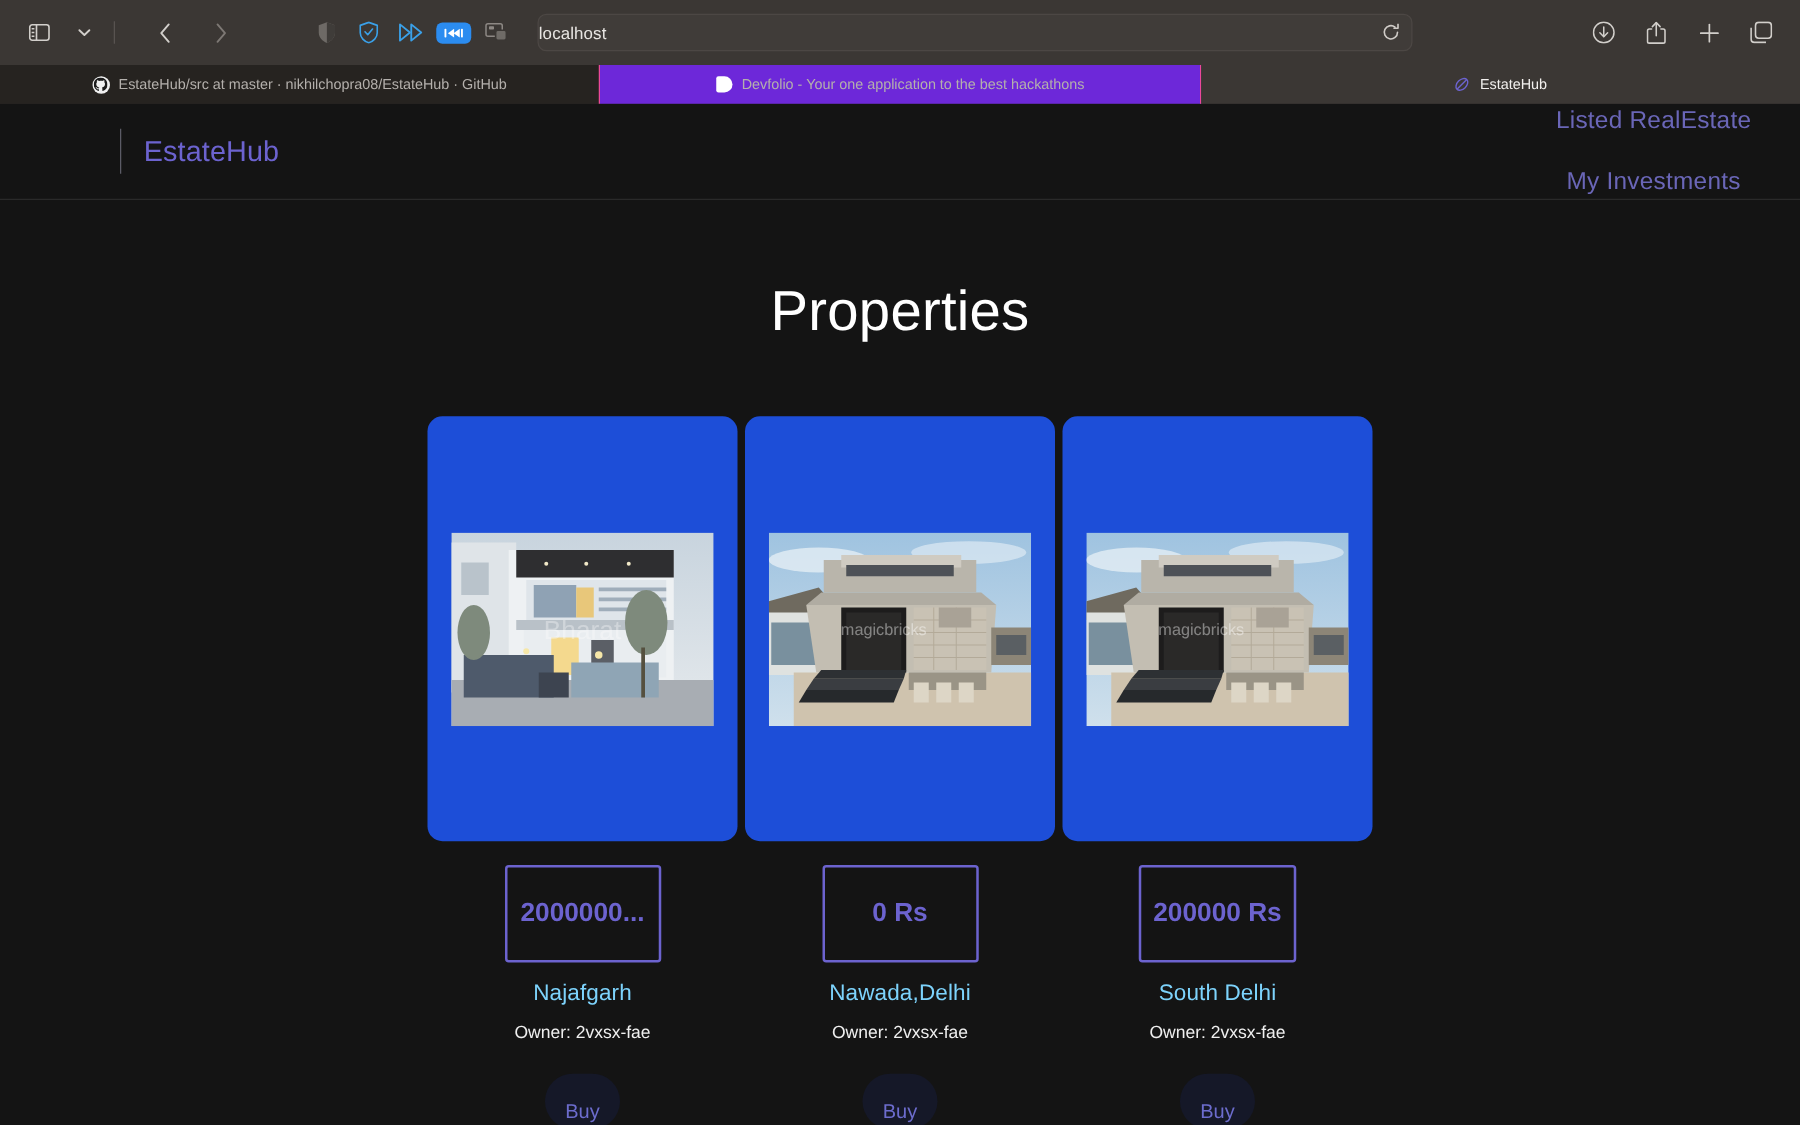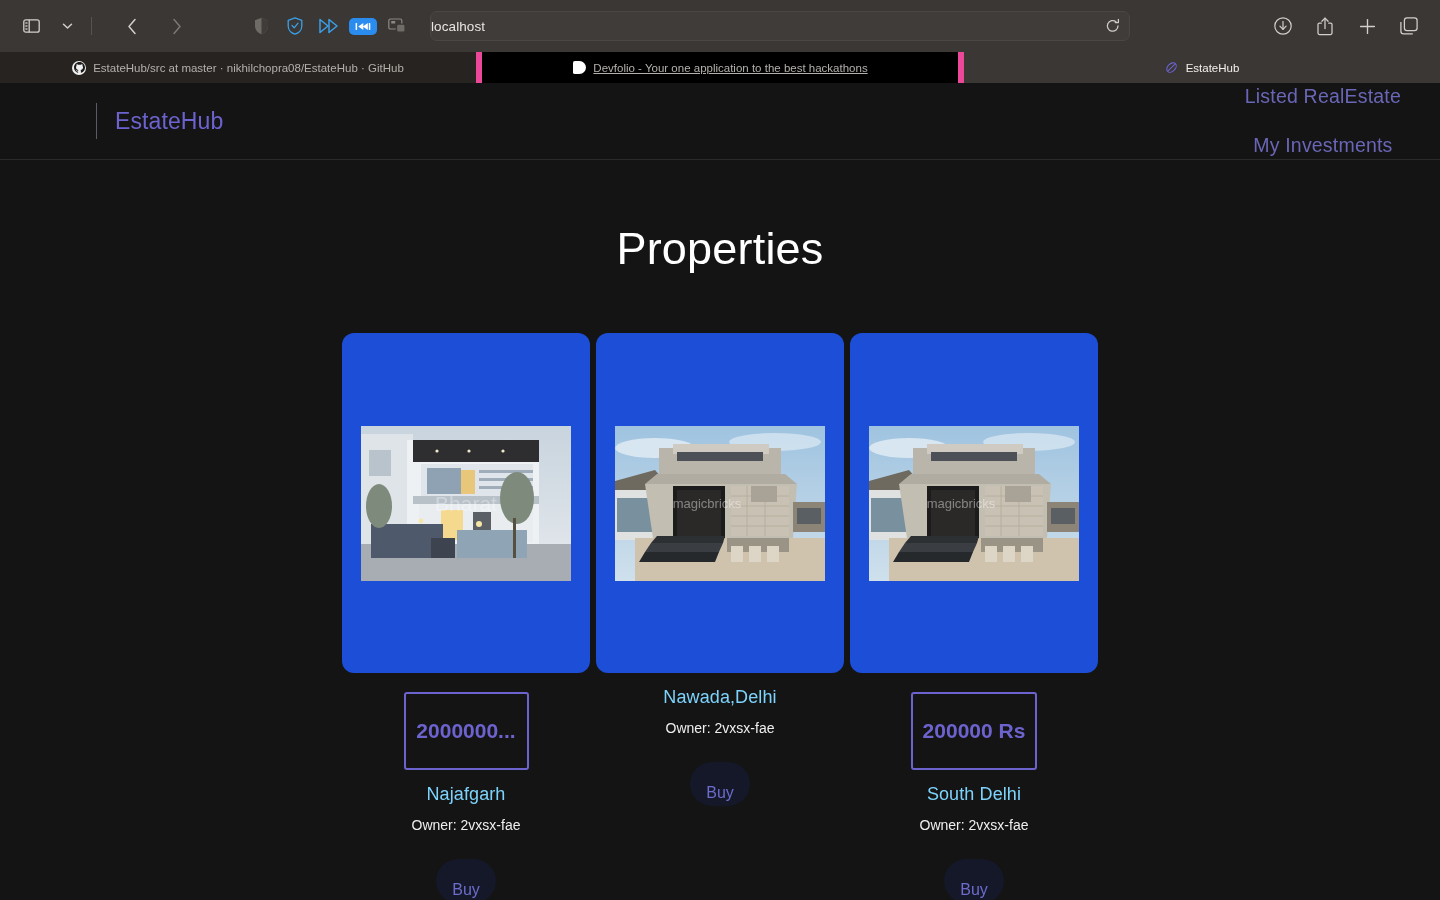--- a/index.html
+++ b/index.html
@@ -82,25 +82,25 @@
     background: #2a2724;
   }
   .tab {
     flex: 1 1 0;
     height: 31px;
     display: flex; align-items: center; justify-content: center;
     gap: 7px;
     font-size: 11.5px;
     color: #b4b0ac;
     background: #262320;
-    border-right: 6px solid #ec4899;
+    border-right: 1px solid #ec4899;
     overflow: hidden;
     white-space: nowrap;
   }
-  .tab.inactive-dark { background: #000000; text-decoration: underline; }
+  .tab.inactive-dark { background: #6d28d9; }
   .tab.active {
     background: #3b3734;
     color: #f2f0ee;
     border-right: none;
   }
   .tab-fav { width: 14px; height: 14px; flex: none; display:flex; align-items:center; justify-content:center;}
   .fav-gh {
     width: 14px; height: 14px; border-radius: 50%;
     background: #f0f0f0;
     display: flex; align-items: center; justify-content: center;
@@ -497,20 +497,23 @@
               <rect x="116" y="120" width="12" height="16"></rect>
               <rect x="134" y="120" width="12" height="16"></rect>
               <rect x="152" y="120" width="12" height="16"></rect>
             </g>
             <rect x="178" y="76" width="32" height="30" fill="#8c8577"></rect>
             <rect x="182" y="82" width="24" height="16" fill="#5a5f63"></rect>
             <text x="92" y="82" font-family="Liberation Sans, sans-serif" font-size="13" fill="#ffffff" opacity="0.42" text-anchor="middle">magicbricks</text>
           </svg>
         </div>
       </div>
+      <div class="price-box">
+        <span class="price-text">0 Rs</span>
+      </div>
       <div class="prop-title">Nawada,Delhi</div>
       <div class="prop-owner">Owner: 2vxsx-fae</div>
       <button class="buy-btn">Buy</button>
     </div>
 
     <div class="property">
       <div class="card">
         <div class="thumb">
           <svg width="210" height="155" viewBox="0 0 210 155">
             <defs>

